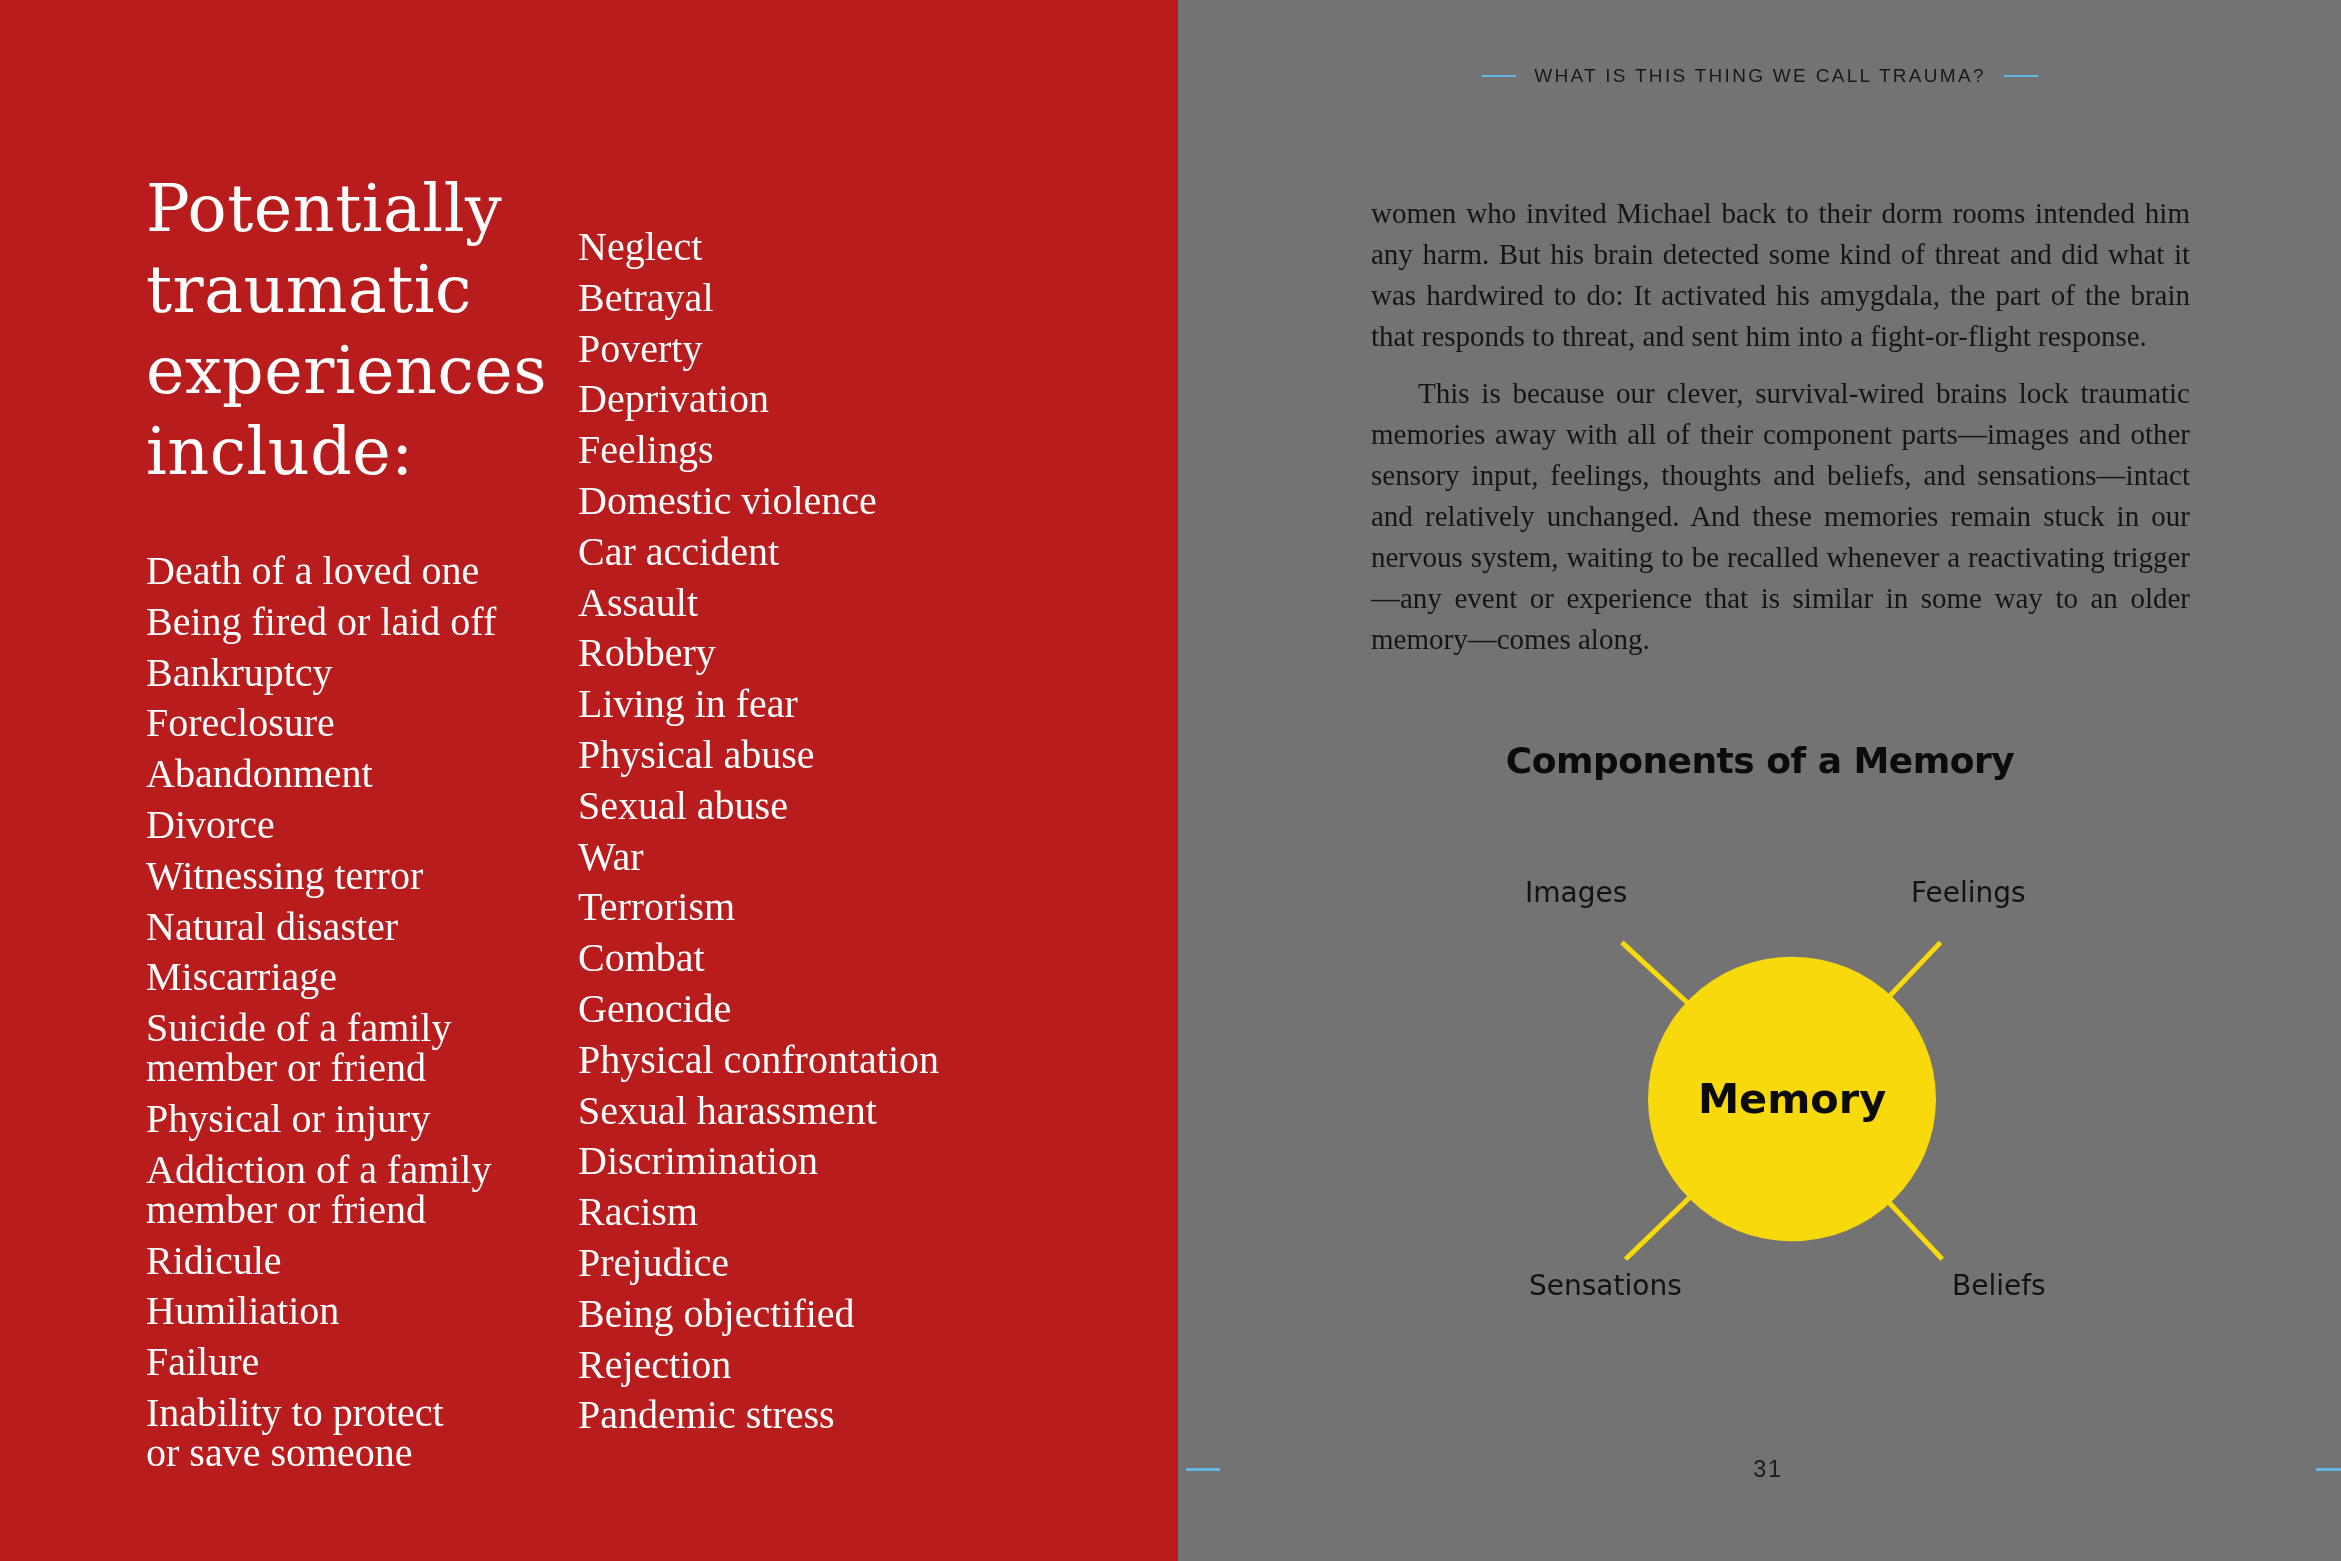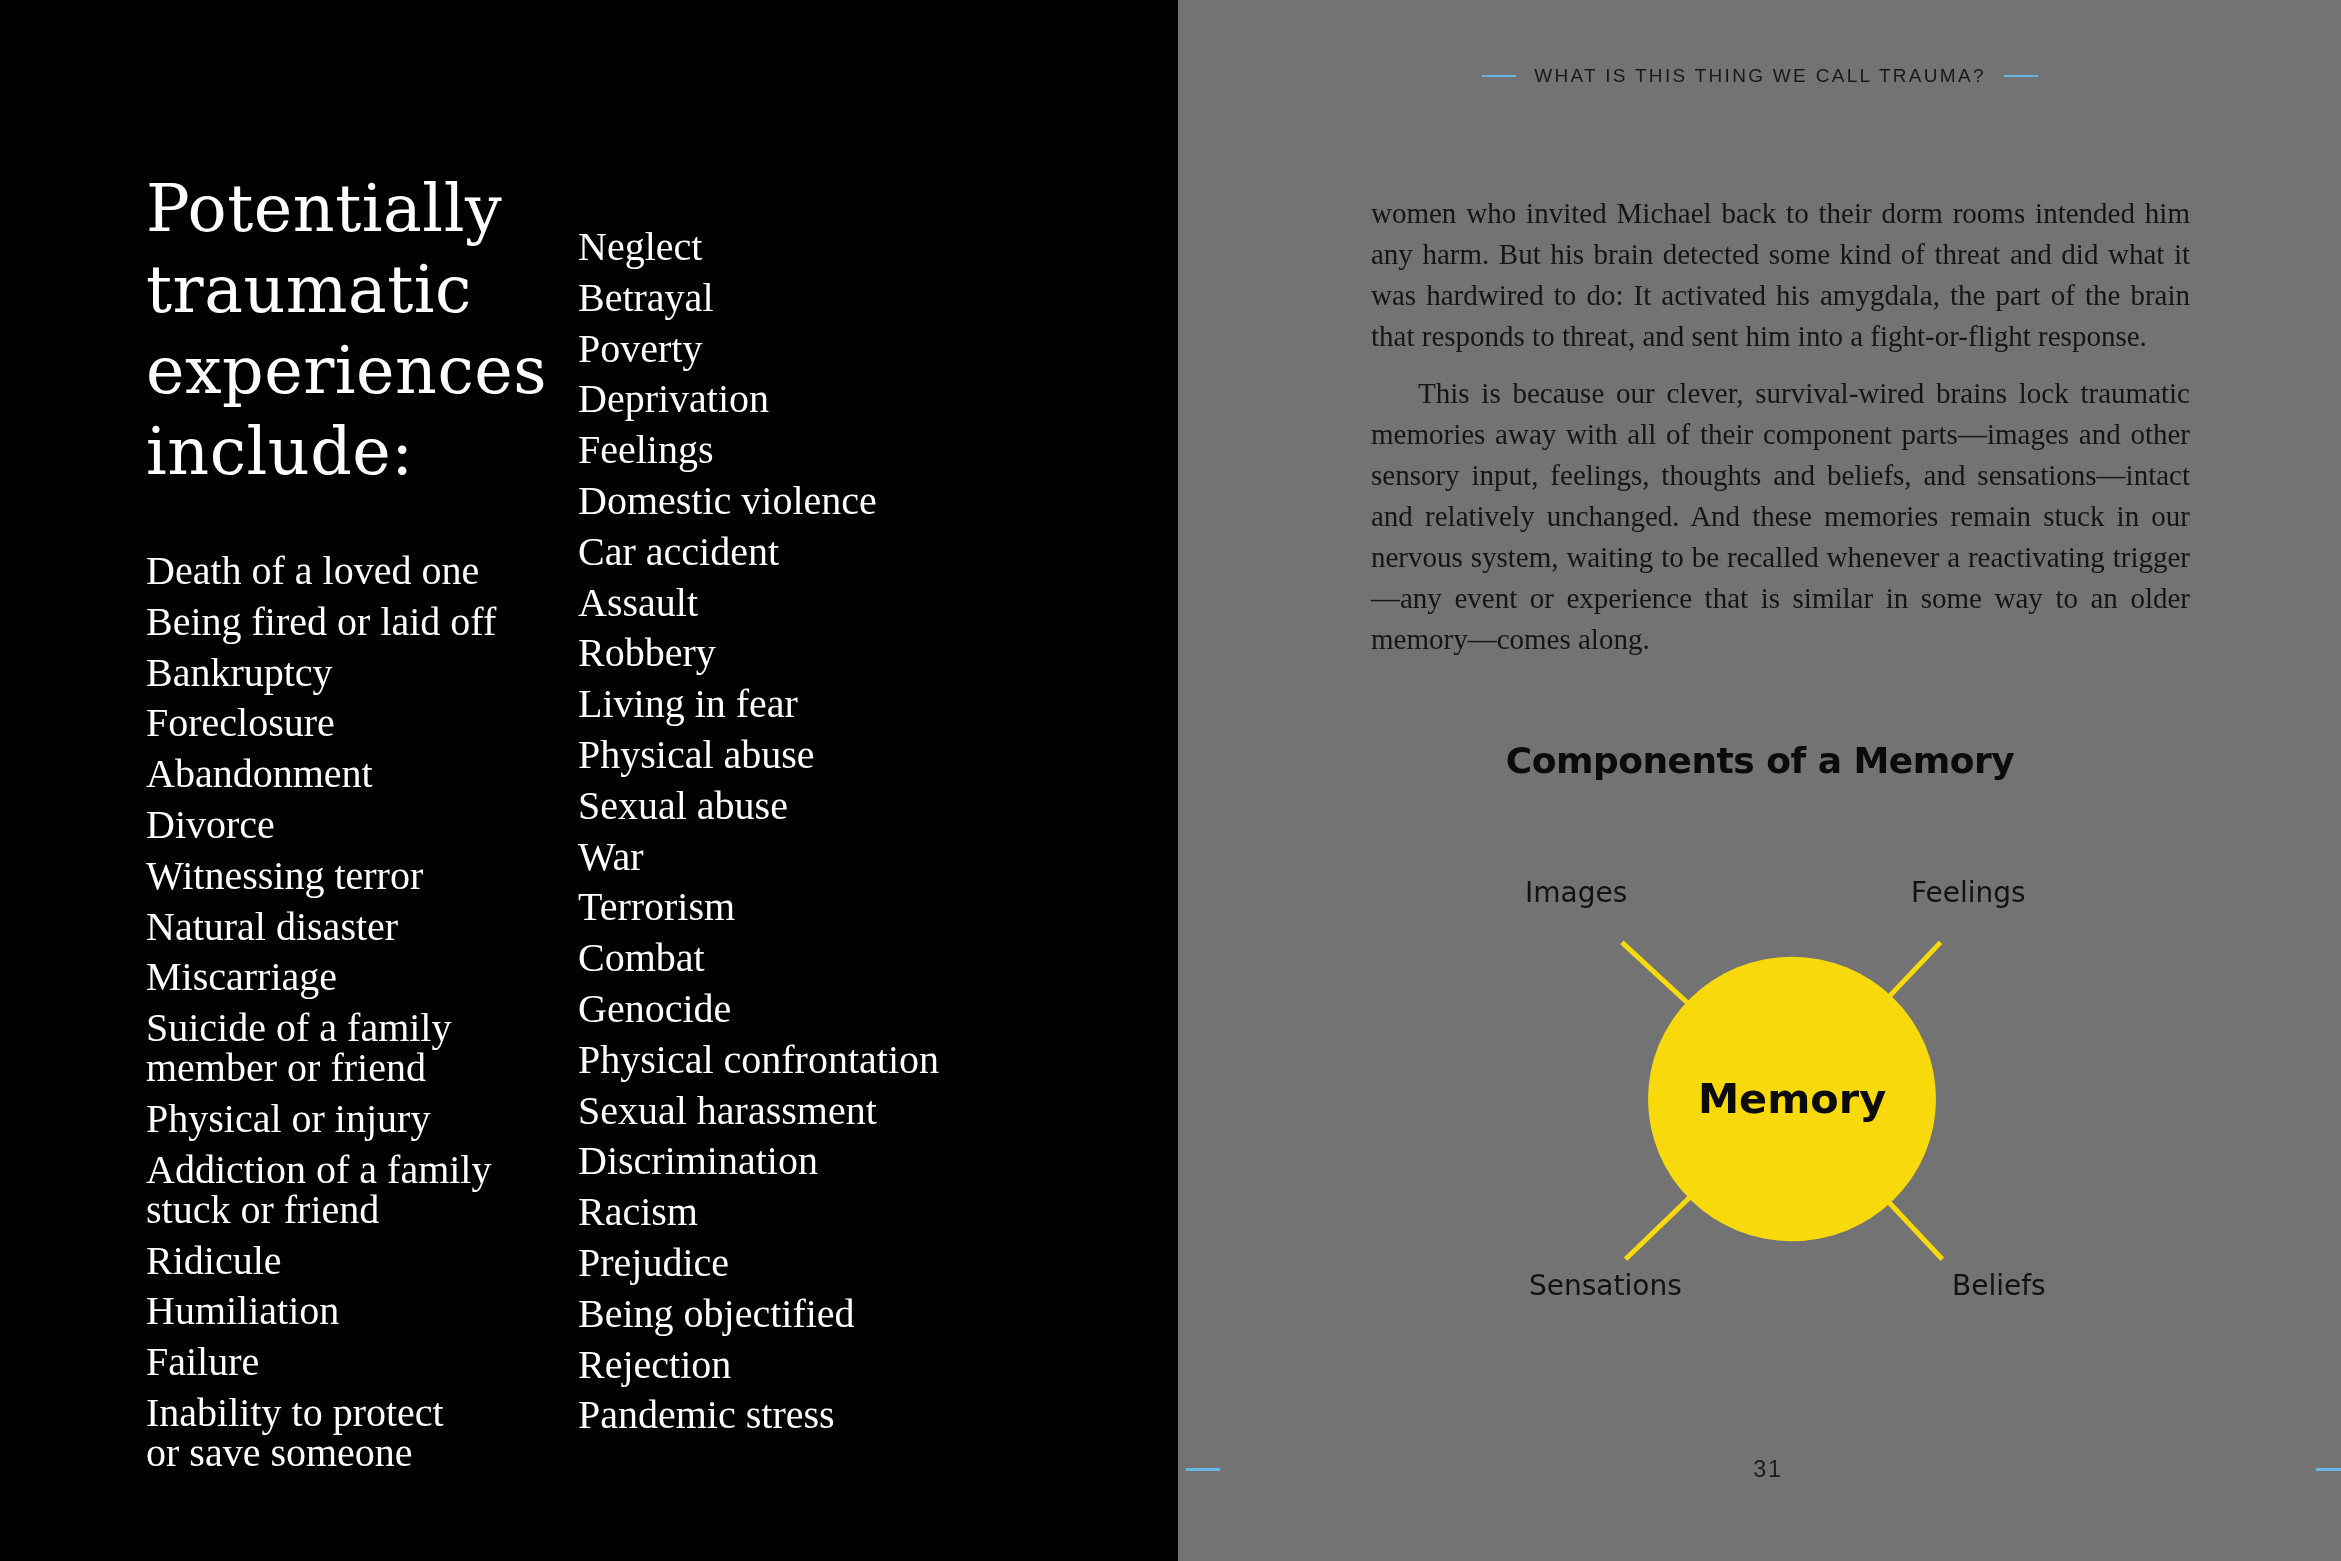--- a/index.html
+++ b/index.html
@@ -10,21 +10,21 @@
     overflow: hidden;
     background: #ffffff;
     font-family: "Liberation Sans", sans-serif;
   }
 
   
   .left-page {
     position: absolute;
     left: 0; top: 0;
     width: 1178px; height: 1561px;
-    background: #000000;
+    background: #b91c1c;
   }
   .left-title {
     position: absolute;
     left: 146px; top: 168px;
     width: 450px;
     font-family: "DejaVu Serif", serif;
     font-size: 65px;
     line-height: 81px;
     color: #ffffff;
     white-space: pre-line;
@@ -160,21 +160,21 @@
         <div class="item">Foreclosure</div>
         <div class="item">Abandonment</div>
         <div class="item">Divorce</div>
         <div class="item">Witnessing terror</div>
         <div class="item">Natural disaster</div>
         <div class="item">Miscarriage</div>
         <div class="item">Suicide of a family
 member or friend</div>
         <div class="item">Physical or injury</div>
         <div class="item">Addiction of a family
-stuck or friend</div>
+member or friend</div>
         <div class="item">Ridicule</div>
         <div class="item">Humiliation</div>
         <div class="item">Failure</div>
         <div class="item">Inability to protect
 or save someone</div>
       </div>
 
     <div class="trauma-col col-2">
         <div class="item">Neglect</div>
         <div class="item">Betrayal</div>

